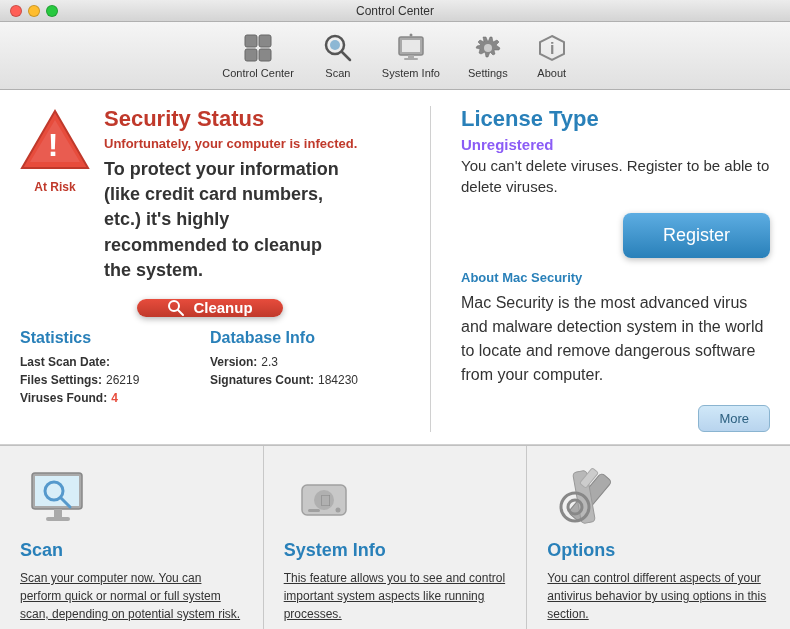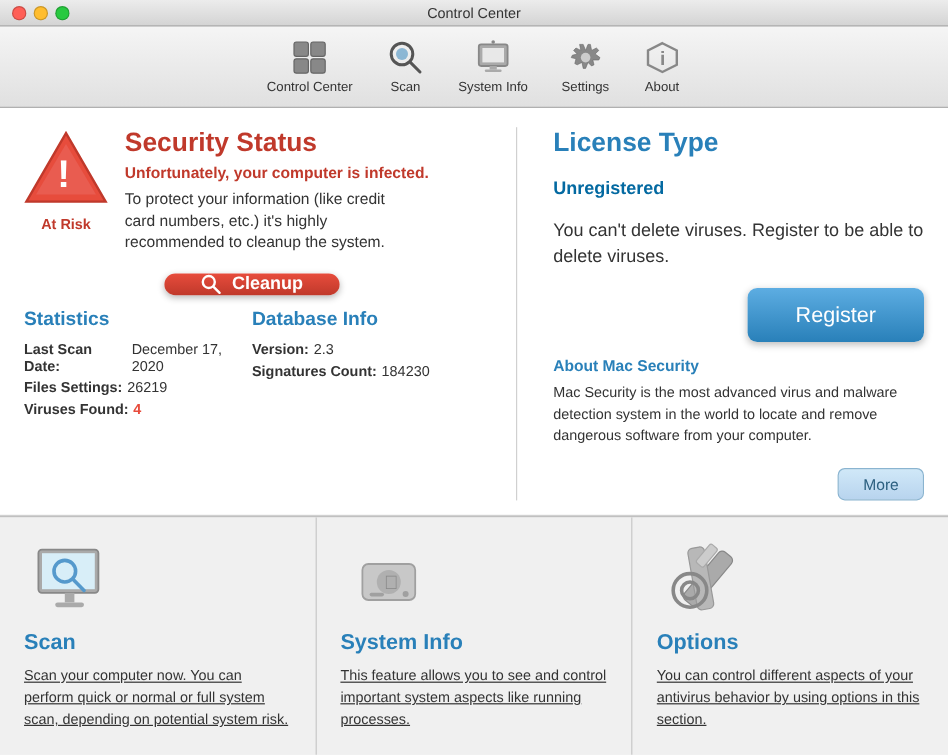--- a/index.html
+++ b/index.html
@@ -118,24 +118,25 @@
       color: #c0392b;
       margin-bottom: 4px;
     }
     .security-text .infected-msg {
       font-size: 13px;
       color: #c0392b;
       font-weight: bold;
       margin-bottom: 6px;
     }
     .security-text .desc {
-      font-size: 13px;
+      font-size: 18px;
       color: #333;
       line-height: 1.4;
       max-width: 240px;
+      font-weight: bold;
     }
     .cleanup-btn {
       background: linear-gradient(to bottom, #e74c3c, #c0392b);
       color: white;
       border: none;
       border-radius: 20px;
       padding: 0 30px;
       font-size: 15px;
       font-weight: bold;
       cursor: pointer;
@@ -176,27 +177,27 @@
     .right-panel {
       flex: 1;
       display: flex;
       flex-direction: column;
       gap: 12px;
     }
     .license-section h2 {
       font-size: 22px;
       font-weight: bold;
       color: #2980b9;
-      margin-bottom: 17px;
+      margin-bottom: 4px;
     }
     .license-status {
       font-size: 15px;
       font-weight: bold;
-      color: #0369a1;
-      margin-bottom: 16px;
+      color: #8b5cf6;
+      margin-bottom: 2px;
     }
     .license-desc {
       font-size: 15px;
       color: #333;
       line-height: 1.4;
     }
     .register-btn {
       background: linear-gradient(to bottom, #5dade2, #2980b9);
       color: white;
       border: none;
@@ -209,21 +210,21 @@
       box-shadow: 0 2px 6px rgba(0,0,0,0.25);
       margin-top: 4px;
     }
     .about-section h3 {
       font-size: 13px;
       font-weight: bold;
       color: #2980b9;
       margin-bottom: 6px;
     }
     .about-desc {
-      font-size: 12px;
+      font-size: 16px;
       color: #333;
       line-height: 1.5;
     }
     .more-btn {
       background: linear-gradient(to bottom, #d0e8f8, #b8d4ee);
       color: #2c6080;
       border: 1px solid #8ab4d0;
       border-radius: 6px;
       padding: 5px 20px;
       font-size: 13px;
@@ -381,21 +382,20 @@
           <line x1="11" y1="11" x2="16" y2="16" stroke="white" stroke-width="2" stroke-linecap="round"></line>
         </svg>
         <span>Cleanup</span>
       </button>
 
       <div class="stats-db-row">
         <div class="stats-section">
           <h3>Statistics</h3>
           <div class="stat-row">
             <span class="stat-label">Last Scan Date:</span>
-            <span class="stat-value">December 17, 2020</span>
           </div>
           <div class="stat-row">
             <span class="stat-label">Files Settings:</span>
             <span class="stat-value">26219</span>
           </div>
           <div class="stat-row">
             <span class="stat-label">Viruses Found:</span>
             <span class="stat-value red">4</span>
           </div>
         </div>

